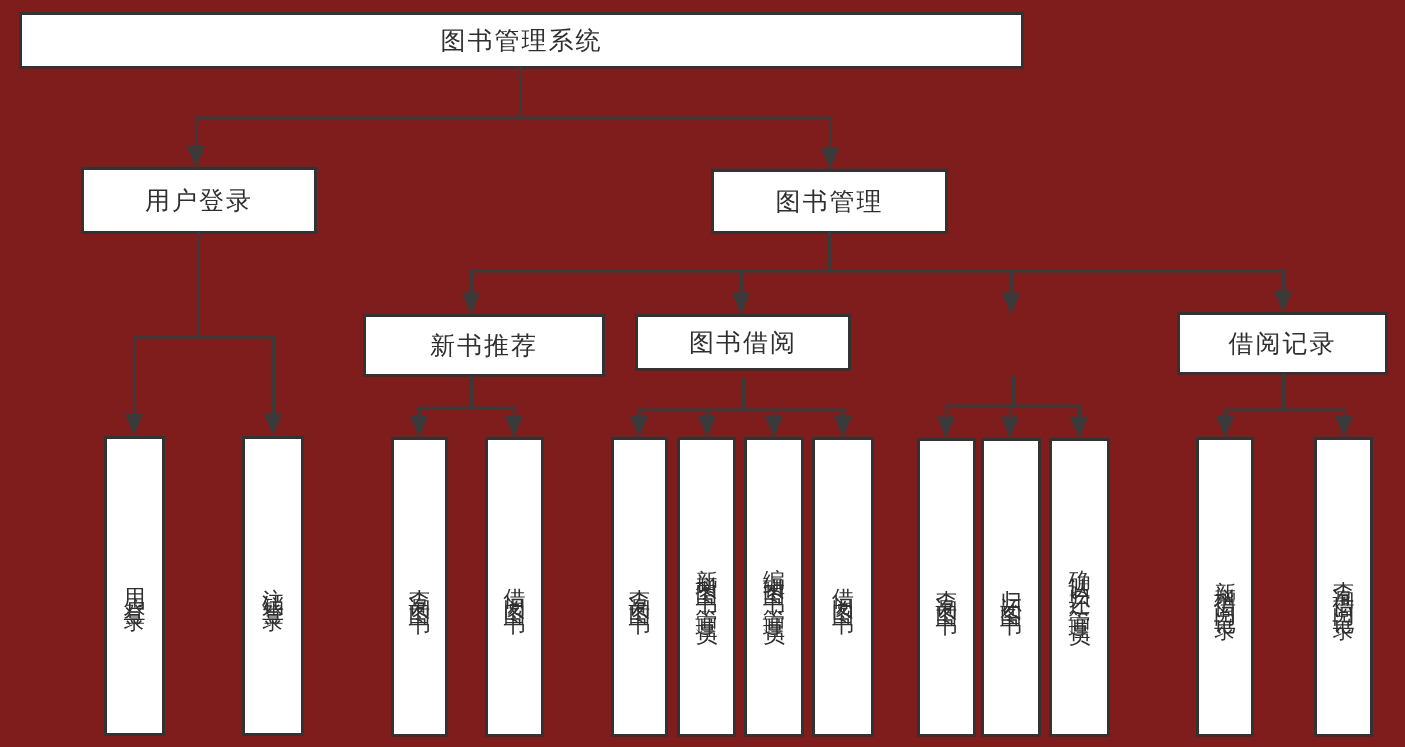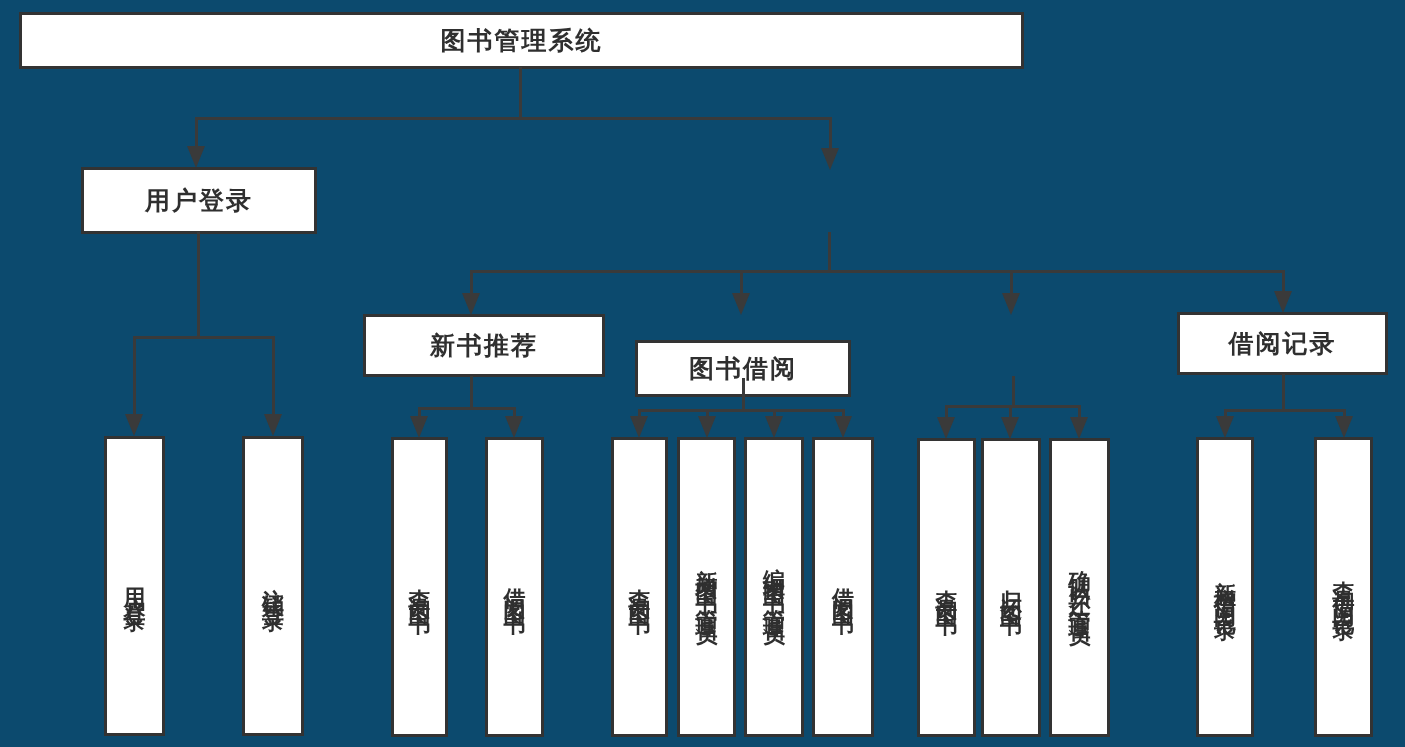--- a/index.html
+++ b/index.html
@@ -1,23 +1,22 @@
 <!DOCTYPE html>
 <html><head>
 <meta charset="utf-8">
 <style>
   html, body { margin: 0; padding: 0; background: #ffffff; }
   #canvas {
     position: relative;
     width: 1405px;
     height: 747px;
-    background: #0c4a6e;
+    background: #7f1d1d;
     overflow: hidden;
     font-family: "DejaVu Sans", "Liberation Sans", sans-serif;
-    font-weight: bold;
   }
   .node {
     position: absolute;
     box-sizing: border-box;
     border: 3px solid #333333;
     background: #ffffff;
     color: #2f2f2f;
     display: flex;
     align-items: center;
     justify-content: center;
@@ -59,26 +58,27 @@
   }
 </style>
 </head>
 <body>
 
 <div id="canvas">
 
   <div class="node h" style="left:19px; top:12px; width:1005px; height:57px;">图书管理系统</div>
 
   <div class="node h" style="left:81px; top:167px; width:236px; height:67px;">用户登录</div>
+  <div class="node h" style="left:711px; top:169px; width:237px; height:65px;">图书管理</div>
 
   <div class="node v" style="left:104px; top:436px; width:61px; height:300px;">用户登录</div>
   <div class="node v" style="left:242px; top:436px; width:62px; height:300px;">注销登录</div>
 
   <div class="node h" style="left:363px; top:314px; width:242px; height:63px;">新书推荐</div>
-  <div class="node h" style="left:635px; top:314px; width:216px; height:57px;margin-top:26px;">图书借阅</div>
+  <div class="node h" style="left:635px; top:314px; width:216px; height:57px;">图书借阅</div>
   <div class="node h" style="left:1177px; top:312px; width:211px; height:63px;">借阅记录</div>
 
   <div class="node v" style="left:391px; top:437px; width:57px; height:300px;">查询图书</div>
   <div class="node v" style="left:485px; top:437px; width:59px; height:300px;">借阅图书</div>
 
   <div class="node v" style="left:611px; top:437px; width:57px; height:300px;">查询图书</div>
   <div class="node v" style="left:677px; top:437px; width:59px; height:300px;">新增图书（管理员）</div>
   <div class="node v" style="left:744px; top:437px; width:60px; height:300px;">编辑图书（管理员）</div>
   <div class="node v" style="left:812px; top:437px; width:62px; height:300px;">借阅图书</div>
 

